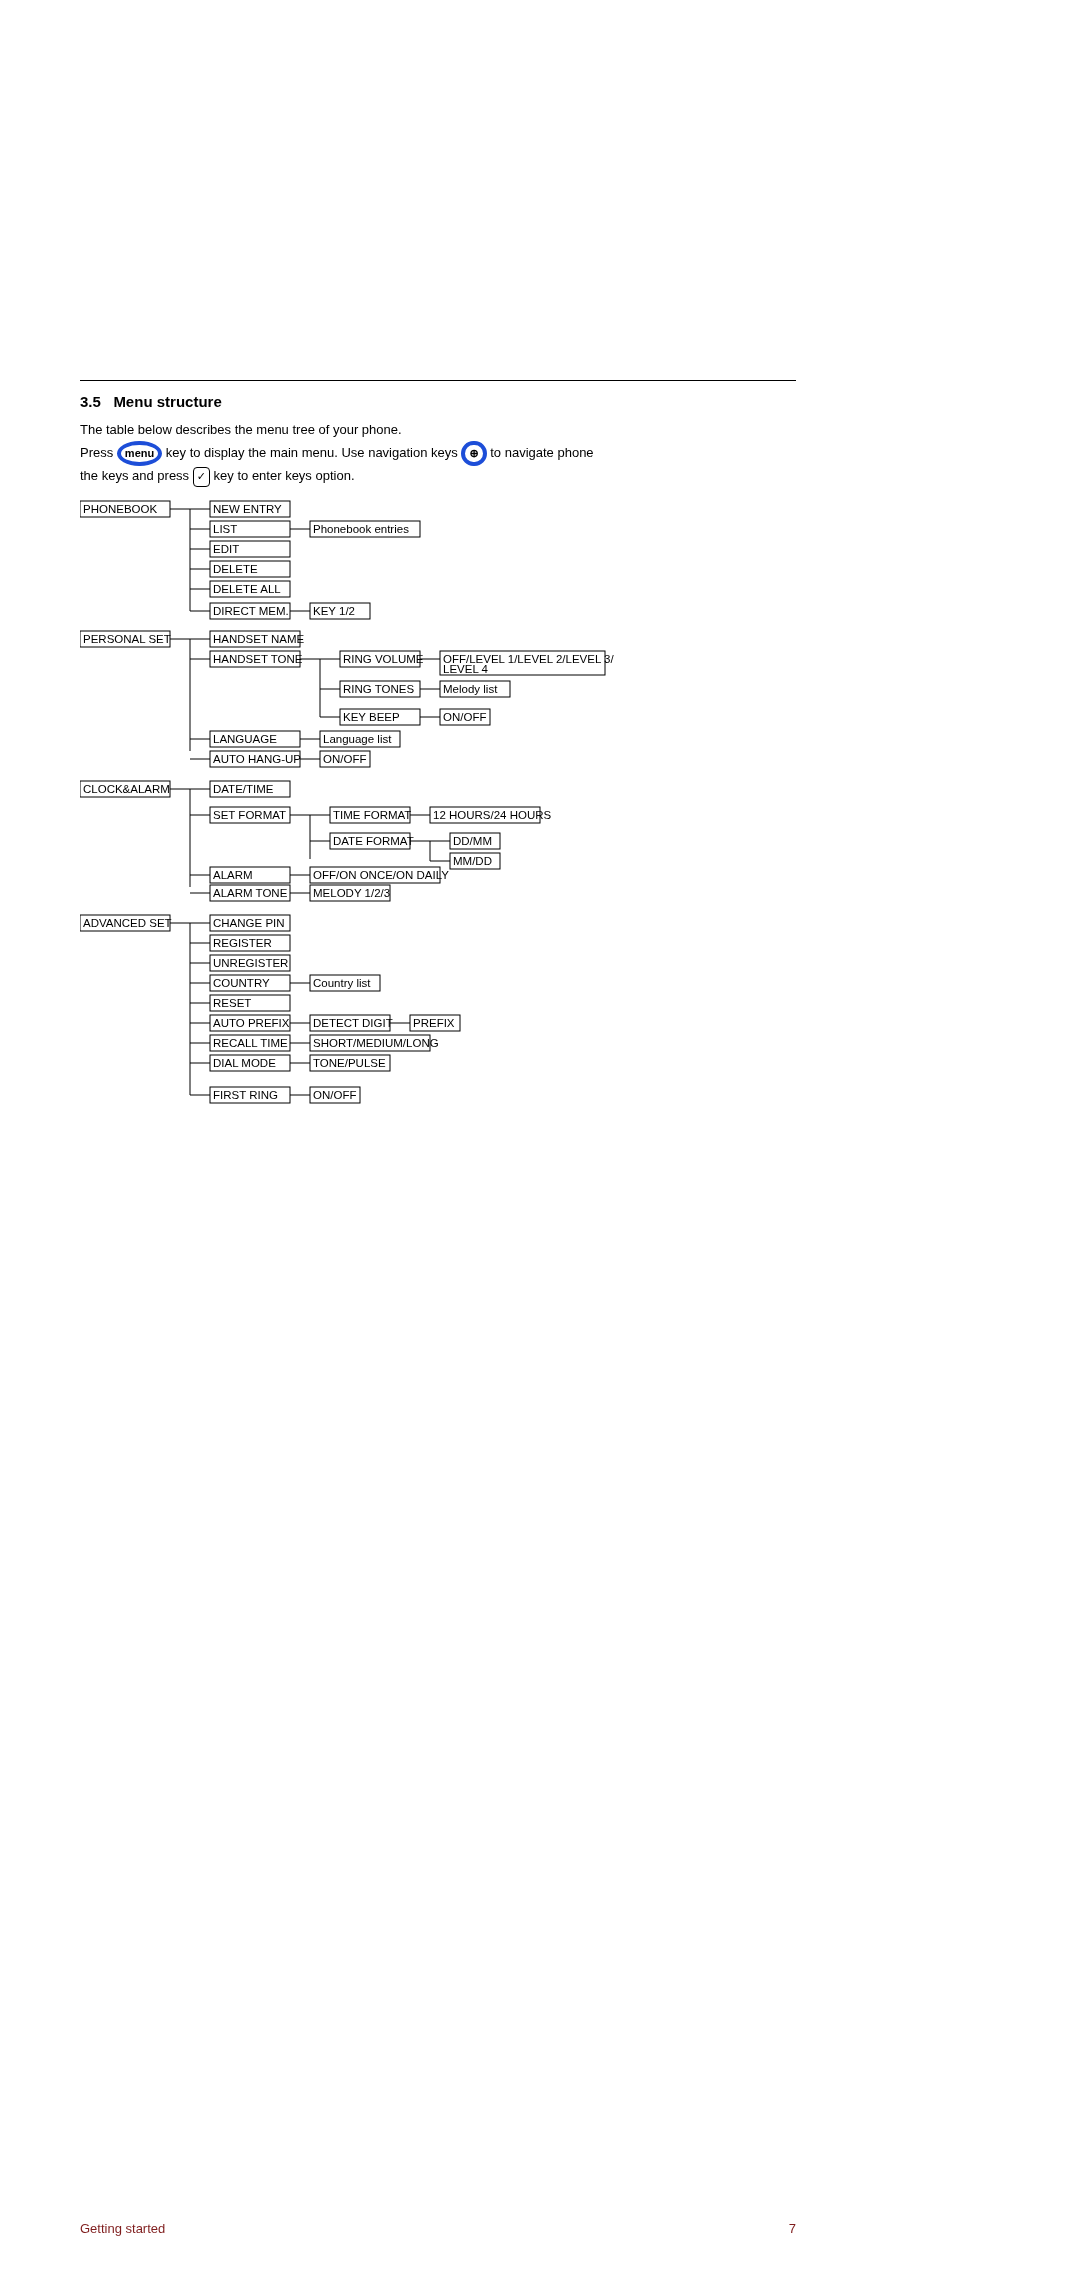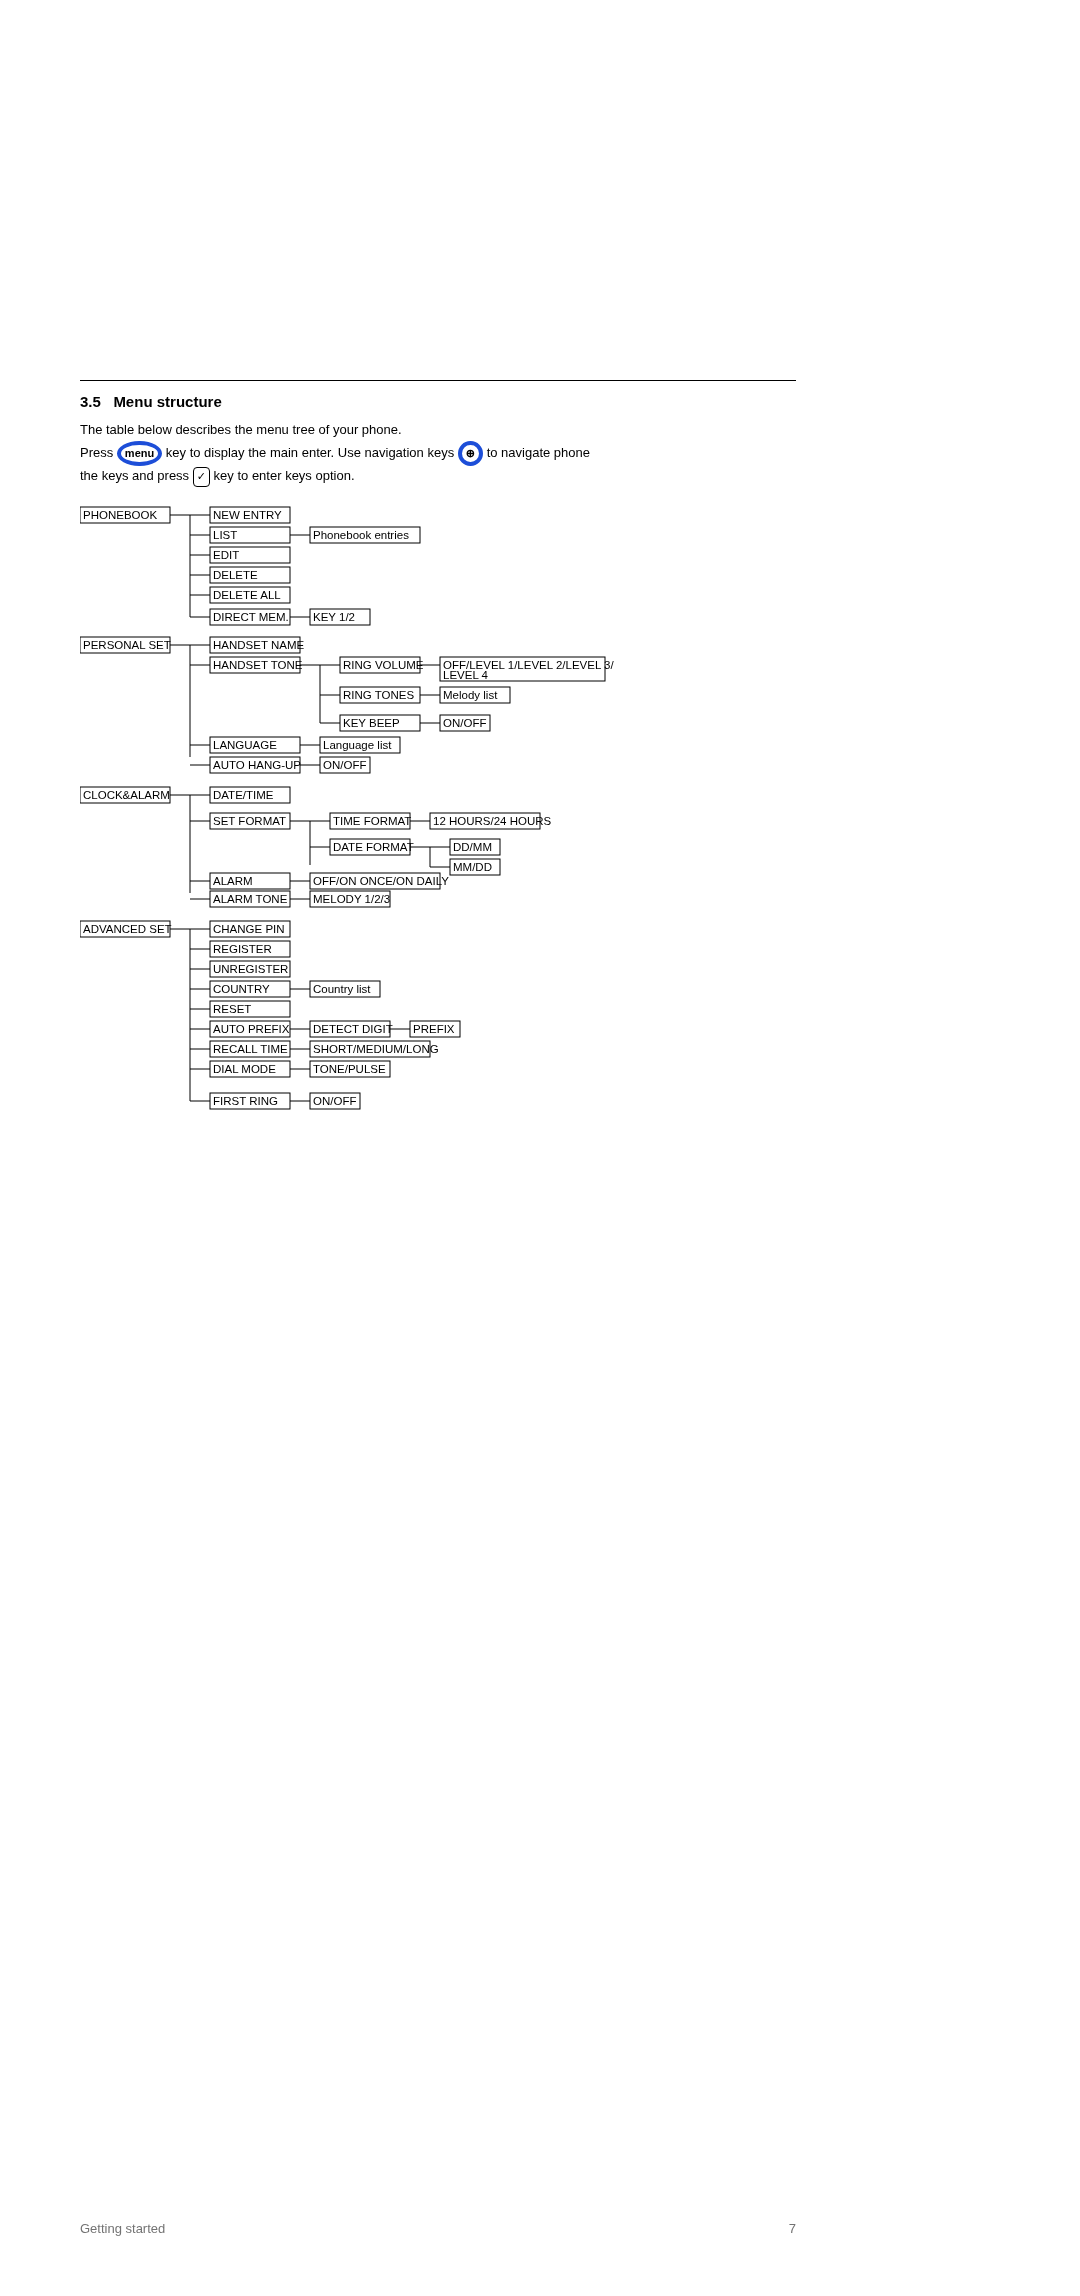--- a/index.html
+++ b/index.html
@@ -32,21 +32,21 @@
 
     .section-title {
       font-size: 15px;
       font-weight: bold;
       margin-bottom: 10px;
     }
 
     .intro-text {
       font-size: 13px;
       line-height: 1.6;
-      margin-bottom: 18px;
+      margin-bottom: 12px;
     }
 
     .menu-icon {
       display: inline-block;
       border: 4px solid #1d4ed8;
       border-radius: 50%;
       padding: 0px 4px;
       font-size: 11px;
       font-weight: bold;
     }
@@ -59,21 +59,21 @@
       font-size: 11px;
     }
 
     
     .page-footer {
       margin-top: auto;
       padding-top: 20px;
       display: flex;
       justify-content: space-between;
       font-size: 13px;
-      color: #737373;
+      color: #7f1d1d;
     }
 
     
     .diagram-container {
       position: relative;
       width: 820px;
       height: 760px;
     }
 
     .diagram-container svg {
@@ -91,21 +91,21 @@
   <hr class="divider">
 
   <div class="section-title">
     <span>3.5</span>&nbsp;&nbsp;&nbsp;<span>Menu structure</span>
   </div>
 
   <div class="intro-text">
     <span>The table below describes the menu tree of your phone.</span><br>
     <span>Press</span>
     <span class="menu-icon">menu</span>
-    <span>key to display the main enter. Use navigation keys</span>
+    <span>key to display the main menu. Use navigation keys</span>
     <span class="menu-icon">⊕</span>
     <span>to navigate phone</span><br>
     <span>the keys and press</span>
     <span class="ok-icon">✓</span>
     <span>key to enter keys option.</span>
   </div>
 
   <div class="diagram-container">
     <svg width="820" height="760" xmlns="http://www.w3.org/2000/svg" style="font-family: Arial, sans-serif; font-size: 11.5px;">
 

